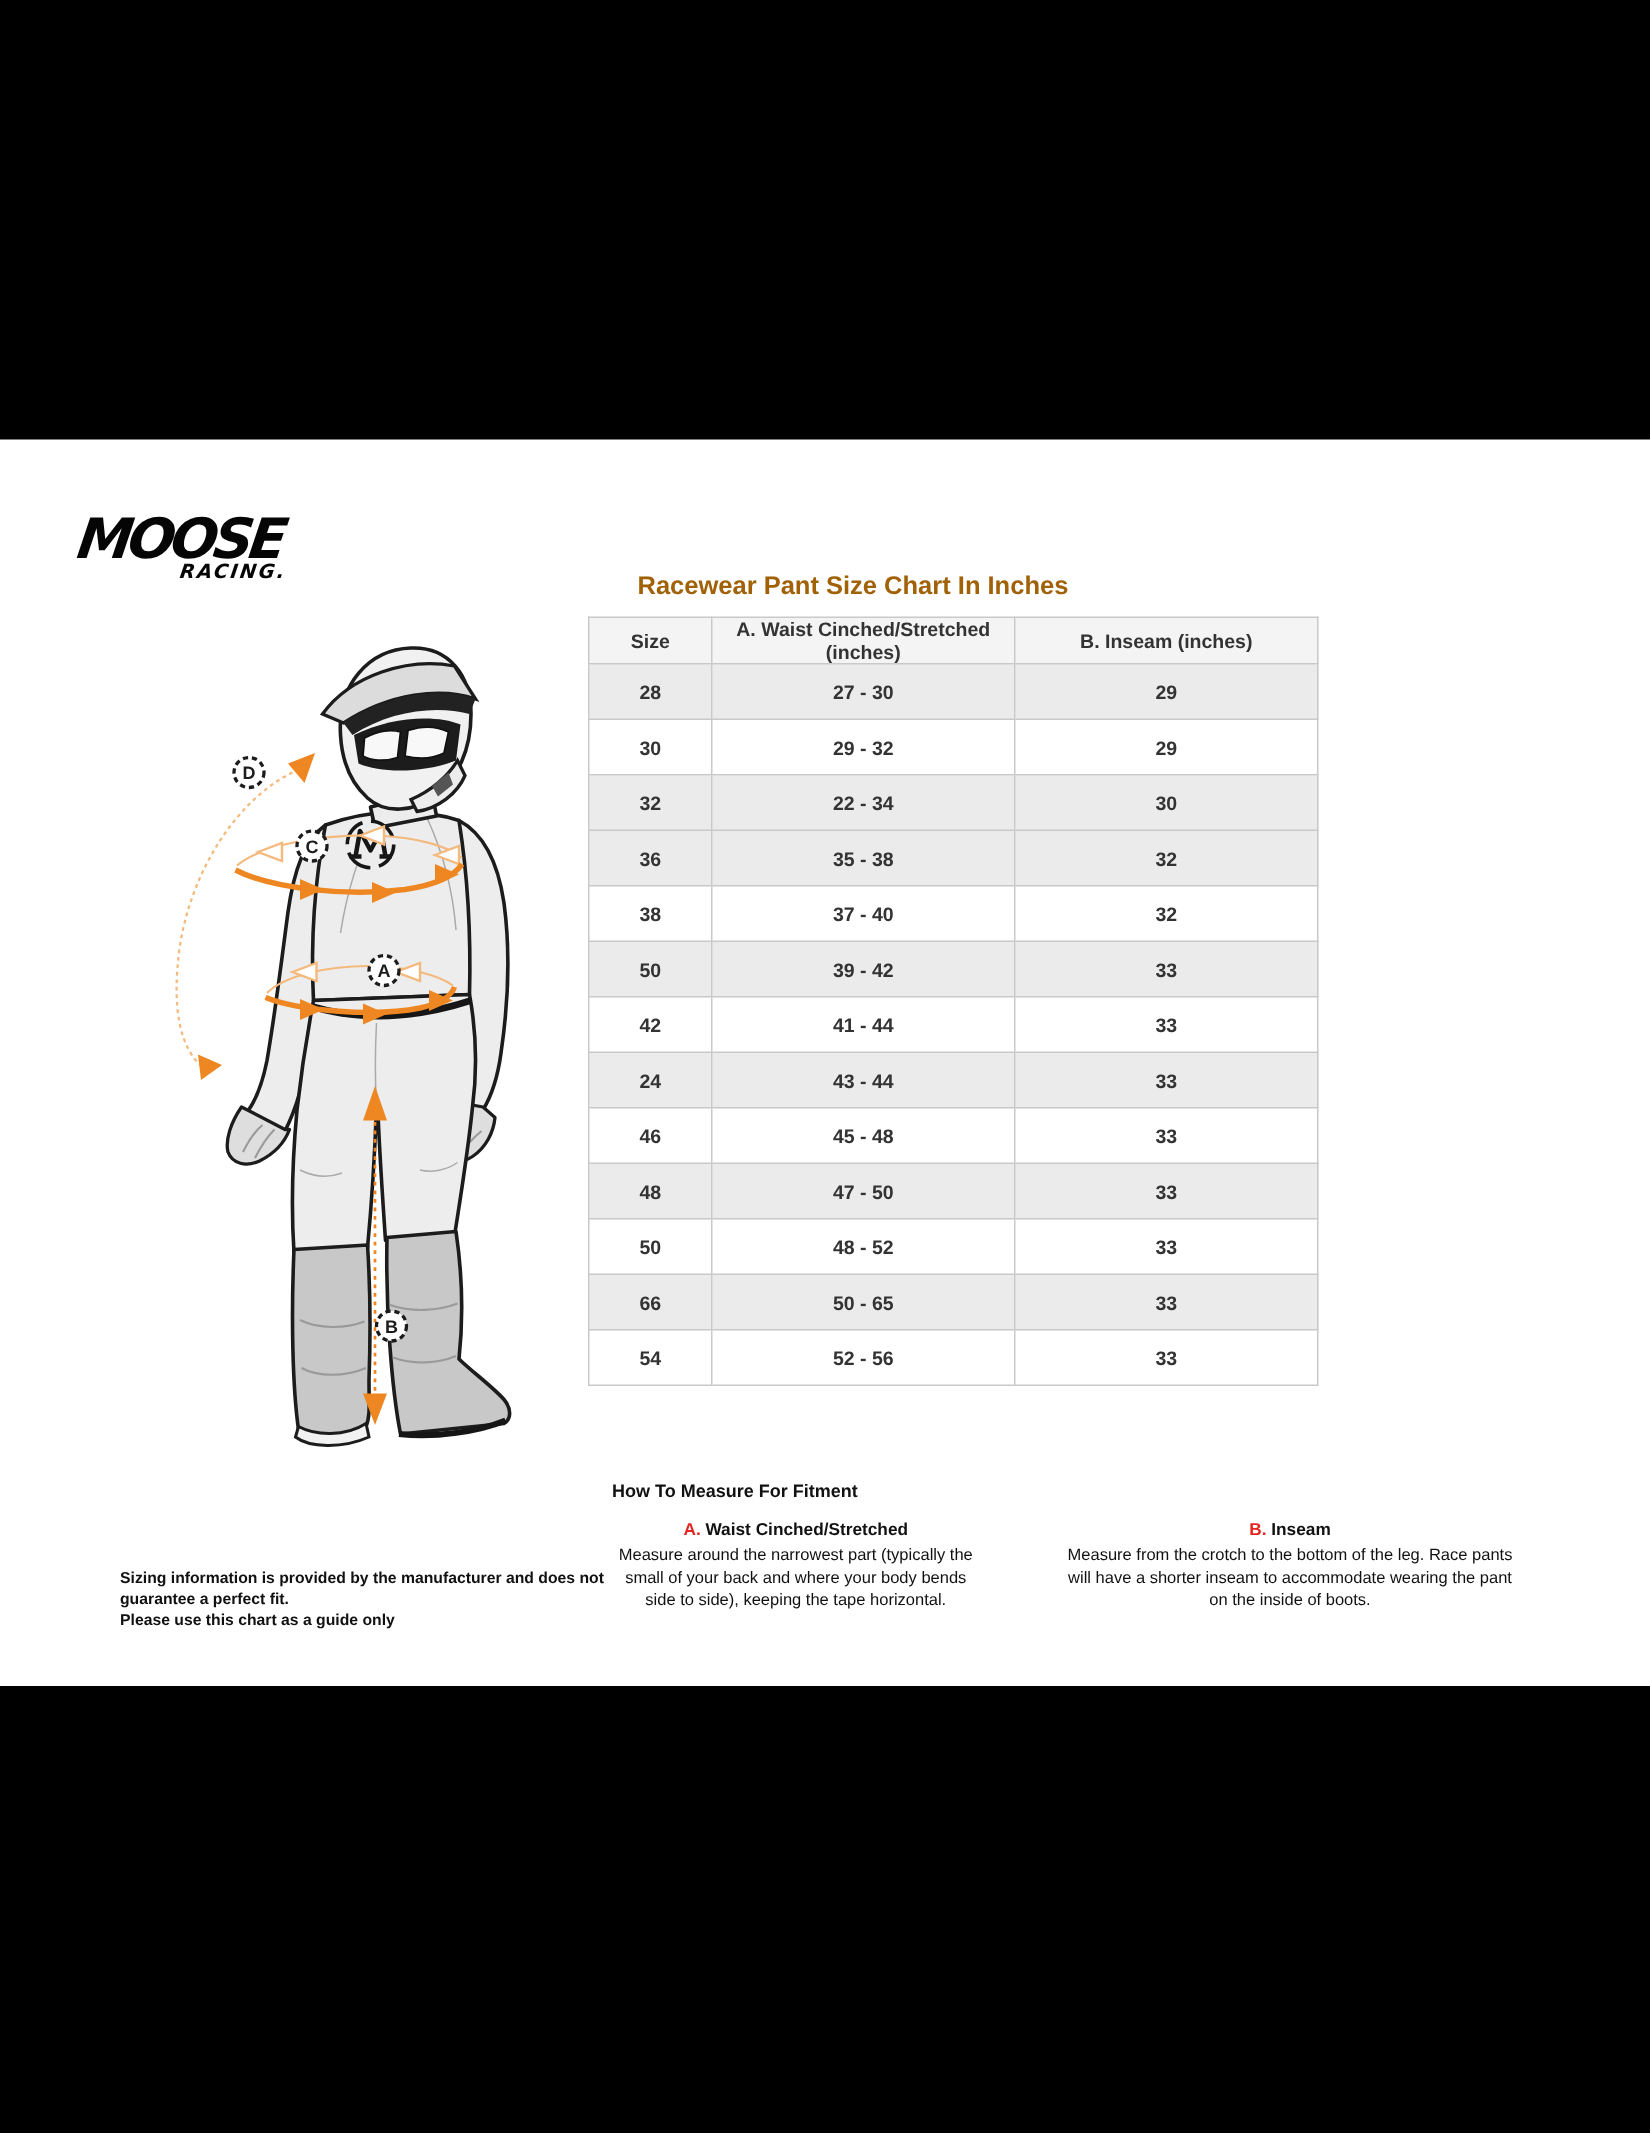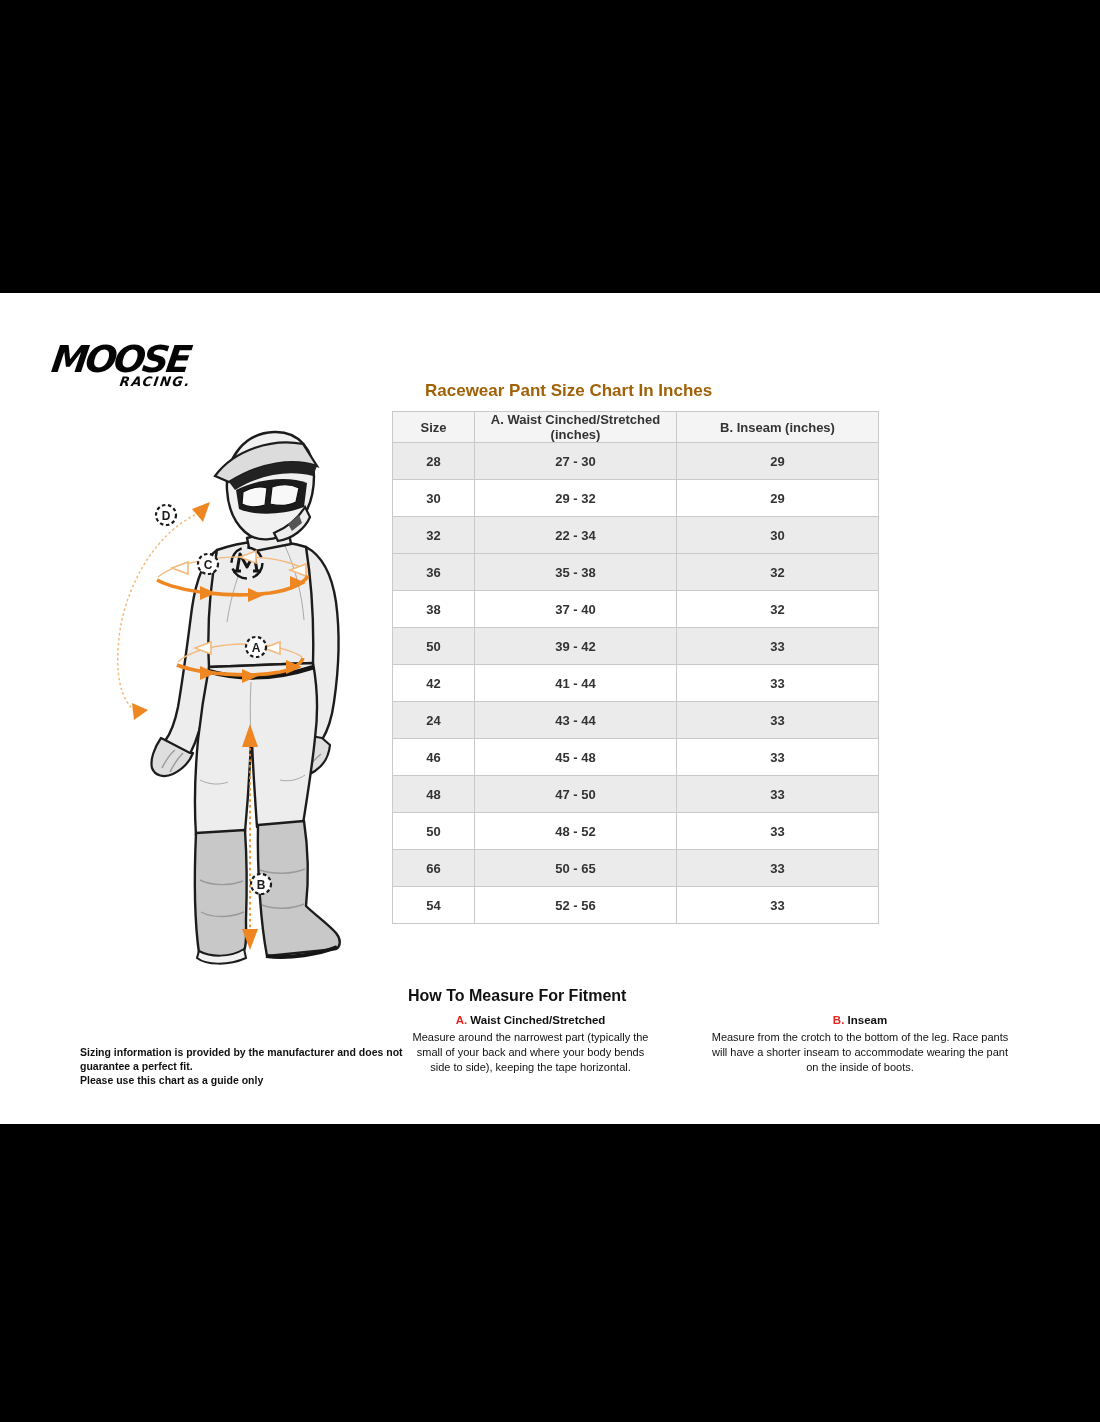--- a/index.html
+++ b/index.html
@@ -57,21 +57,21 @@
   }
   .size-table th,.size-table td{
     border:1px solid var(--table-border);text-align:center;vertical-align:middle;padding:0;
   }
   .size-table th{height:28px;background:var(--header-shade);}
   .size-table td{height:37px;background:#ffffff;}
   .size-table tr.shaded td{background:var(--row-shade);}
   .col-size{width:82px;} .col-waist{width:202px;} .col-inseam{width:202px;}
 
   
-  .howto-title{position:absolute;left:408px;top:987px;font-size:16px;font-weight:700;color:#111;}
+  .howto-title{position:absolute;left:408px;top:987px;font-size:12px;font-weight:700;color:#111;}
   .measure-col{position:absolute;top:1013px;font-size:11px;line-height:15px;color:#111;text-align:center;}
   .measure-col .m-head{font-weight:700;font-size:11.5px;margin-bottom:2px;}
   .measure-col .red{color:var(--accent-red);}
   .measure-a{left:408px;width:245px;}
   .measure-b{left:710px;width:300px;}
 
   .disclaimer{
     position:absolute;left:55px;top:1045px;width:345px;
     font-size:10.5px;font-weight:700;line-height:14px;color:#111;margin-left:25px;
   }

